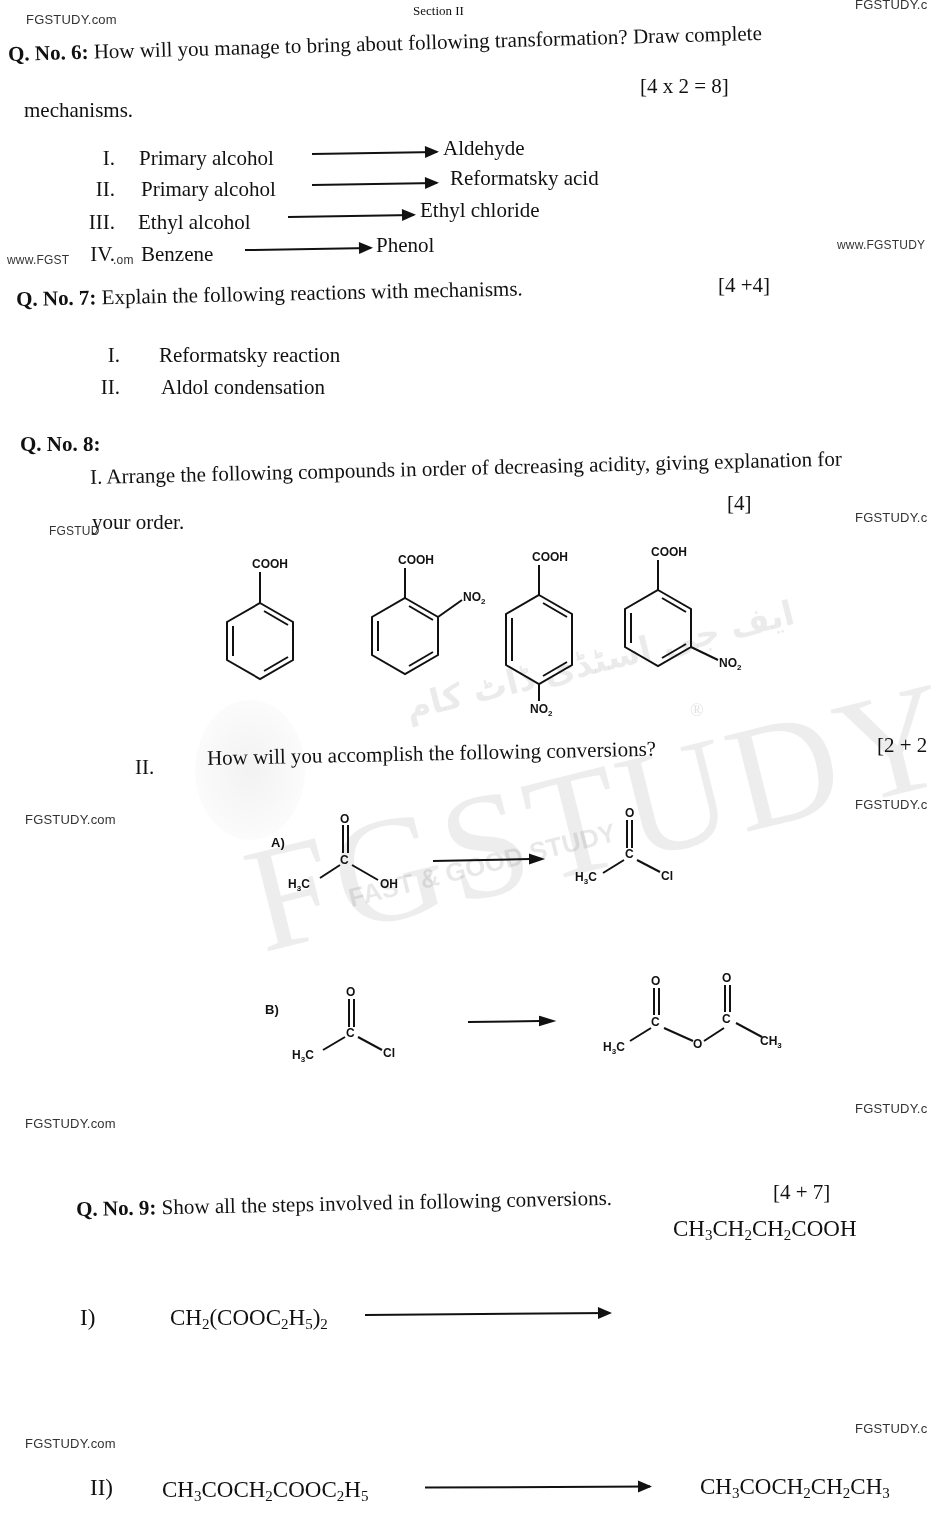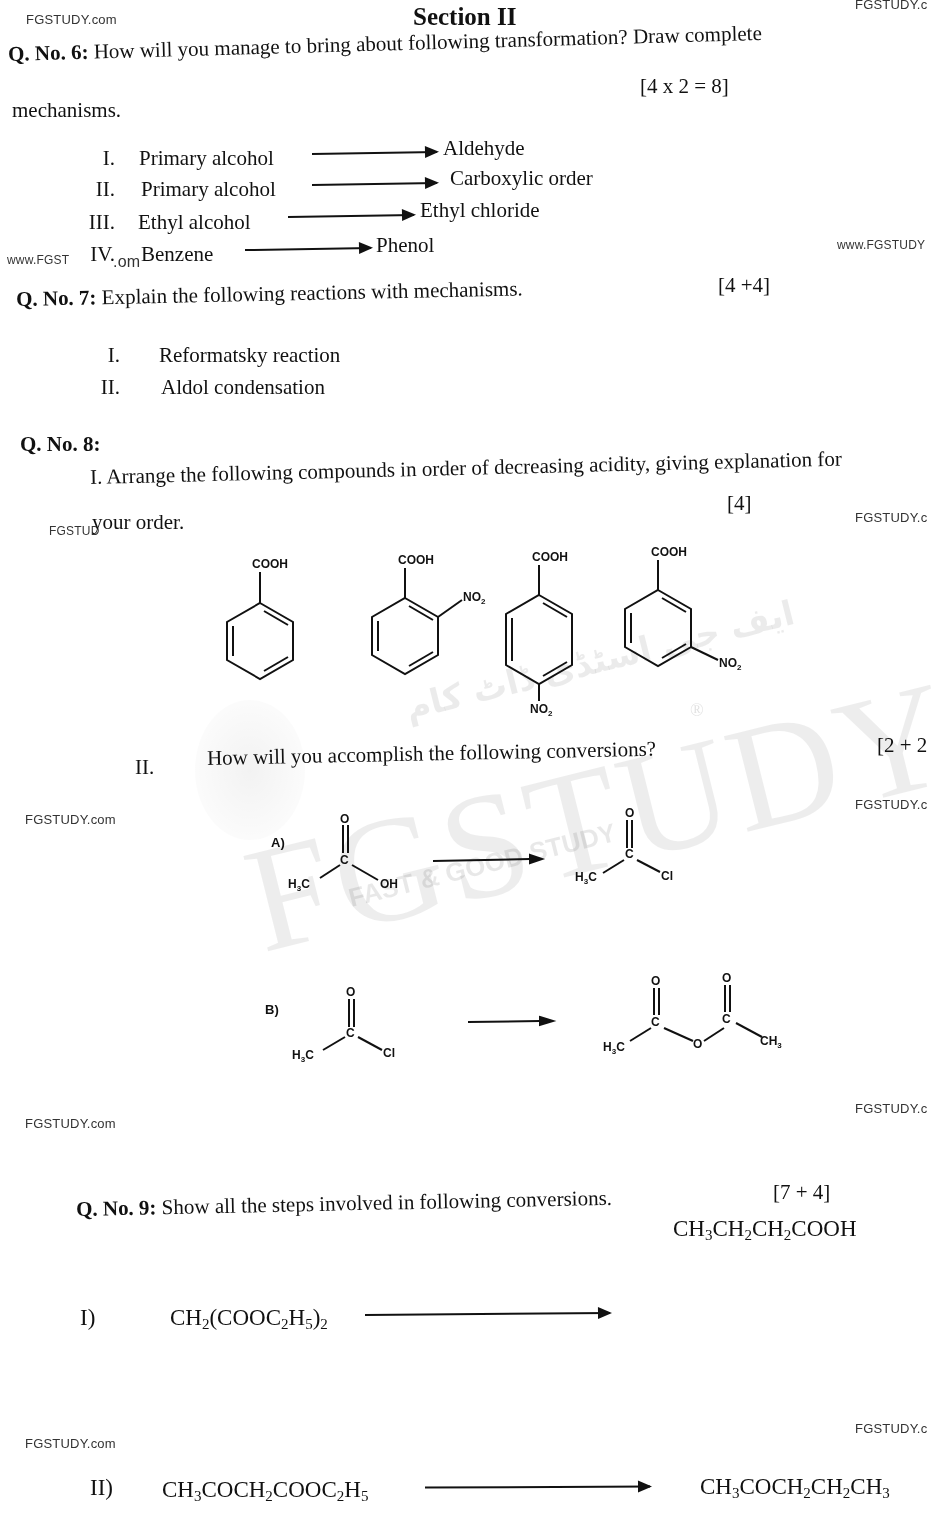--- a/index.html
+++ b/index.html
@@ -1,19 +1,19 @@
 <!DOCTYPE html>
 <html><head>
 <meta charset="utf-8">
 <style>
   html, body { margin: 0; padding: 0; background: #ffffff; }
   body { width: 934px; height: 1534px; position: relative; overflow: hidden; color: #111; font-family: "Liberation Serif", "DejaVu Serif", serif; }
   .abs { position: absolute; white-space: nowrap; }
   .wm { position: absolute; font-family: "Liberation Sans", "DejaVu Sans", sans-serif; font-size: 13px; color: #333; letter-spacing: 0.2px; white-space: nowrap; }
-  .title { font-weight: bold; font-size: 25px; }
+  .title { font-weight: normal; font-size: 13px; }
   .qtext { font-size: 21px; }
   .qlabel { font-weight: bold; }
   .marks { font-size: 21px; }
   .roman { font-size: 21px; width: 40px; text-align: right; display: inline-block; }
   .item { font-size: 21px; }
   .arrow-line { position: absolute; height: 2px; background: #111; }
   .arrow-line::after { content: ""; position: absolute; right: -2px; top: -5px; border-left: 14px solid #111; border-top: 6px solid transparent; border-bottom: 6px solid transparent; }
   .formula { font-size: 23px; }
   .formula sub { font-size: 15px; vertical-align: -4px; }
   .chem { font-family: "Liberation Sans", "DejaVu Sans", sans-serif; font-size: 12px; font-weight: bold; }
@@ -45,48 +45,48 @@
 <div class="wm" style="left:25px;top:1436px;">FGSTUDY.com</div>
 <div class="wm" style="left:855px;top:1421px;">FGSTUDY.c</div>
 
 <div class="abs title" style="left:413px;top:3px;">Section II</div>
 
 <div class="abs qtext" style="left:8px;top:42px;transform:rotate(-1.6deg);transform-origin:left;">
   <span class="qlabel">Q. No. 6:</span>
   <span>How will you manage to bring about following transformation? Draw complete</span>
 </div>
 <div class="abs marks" style="left:640px;top:74px;">[4 x 2 = 8]</div>
-<div class="abs qtext" style="left:12px;top:98px;text-align:right;">mechanisms.</div>
+<div class="abs qtext" style="left:24px;top:98px;text-align:right;">mechanisms.</div>
 
 <div class="abs" style="left:75px;top:146px;">
   <span class="roman">I.</span>
   <span class="item" style="margin-left:20px;">Primary alcohol</span>
 </div>
 <div class="arrow-line" style="left:312px;top:152px;width:125px;transform:rotate(-1deg);"></div>
 <div class="abs item" style="left:443px;top:136px;">Aldehyde</div>
 
 <div class="abs" style="left:75px;top:177px;">
   <span class="roman">II.</span>
   <span class="item" style="margin-left:22px;">Primary alcohol</span>
 </div>
 <div class="arrow-line" style="left:312px;top:183px;width:125px;transform:rotate(-1deg);"></div>
-<div class="abs item" style="left:450px;top:166px;">Carboxylic order</div>
+<div class="abs item" style="left:450px;top:166px;">Reformatsky acid</div>
 
 <div class="abs" style="left:75px;top:210px;">
   <span class="roman">III.</span>
   <span class="item" style="margin-left:19px;">Ethyl alcohol</span>
 </div>
 <div class="arrow-line" style="left:288px;top:215px;width:126px;transform:rotate(-1deg);"></div>
 <div class="abs item" style="left:420px;top:198px;">Ethyl chloride</div>
 
 <div class="abs" style="left:75px;top:242px;">
   <span class="roman">IV.</span>
   <span class="item" style="margin-left:22px;">Benzene</span>
 </div>
-<div class="wm" style="left:113px;top:253px;font-size:16px;">.om</div>
+<div class="wm" style="left:113px;top:253px;font-size:12px;">.om</div>
 <div class="arrow-line" style="left:245px;top:248px;width:126px;transform:rotate(-1deg);"></div>
 <div class="abs item" style="left:376px;top:233px;">Phenol</div>
 
 <div class="abs qtext" style="left:16px;top:287px;transform:rotate(-1.2deg);transform-origin:left;">
   <span class="qlabel">Q. No. 7:</span>
   <span>Explain the following reactions with mechanisms.</span>
 </div>
 <div class="abs marks" style="left:718px;top:273px;">[4 +4]</div>
 <div class="abs" style="left:80px;top:343px;">
   <span class="roman">I.</span>
@@ -208,21 +208,21 @@
 <div class="abs chem" style="left:651px;top:1015px;">C</div>
 <div class="abs chem" style="left:722px;top:1012px;">C</div>
 <div class="abs chem" style="left:693px;top:1037px;">O</div>
 <div class="abs chem" style="left:603px;top:1040px;">H<sub>3</sub>C</div>
 <div class="abs chem" style="left:760px;top:1034px;">CH<sub>3</sub></div>
 
 <div class="abs qtext" style="left:76px;top:1197px;transform:rotate(-1.2deg);transform-origin:left;">
   <span class="qlabel">Q. No. 9:</span>
   <span>Show all the steps involved in following conversions.</span>
 </div>
-<div class="abs marks" style="left:773px;top:1180px;">[7 + 4]</div>
+<div class="abs marks" style="left:773px;top:1180px;">[4 + 7]</div>
 
 <div class="abs formula" style="left:80px;top:1305px;">I)</div>
 <div class="abs formula" style="left:170px;top:1305px;">CH<sub>2</sub>(COOC<sub>2</sub>H<sub>5</sub>)<sub>2</sub></div>
 <div class="arrow-line" style="left:365px;top:1313px;width:245px;transform:rotate(-0.5deg);"></div>
 <div class="abs formula" style="left:673px;top:1216px;">CH<sub>3</sub>CH<sub>2</sub>CH<sub>2</sub>COOH</div>
 
 <div class="abs formula" style="left:90px;top:1475px;">II)</div>
 <div class="abs formula" style="left:162px;top:1477px;">CH<sub>3</sub>COCH<sub>2</sub>COOC<sub>2</sub>H<sub>5</sub></div>
 <div class="arrow-line" style="left:425px;top:1486px;width:225px;transform:rotate(-0.3deg);"></div>
 <div class="abs formula" style="left:700px;top:1474px;text-align:right;">CH<sub>3</sub>COCH<sub>2</sub>CH<sub>2</sub>CH<sub>3</sub></div>

